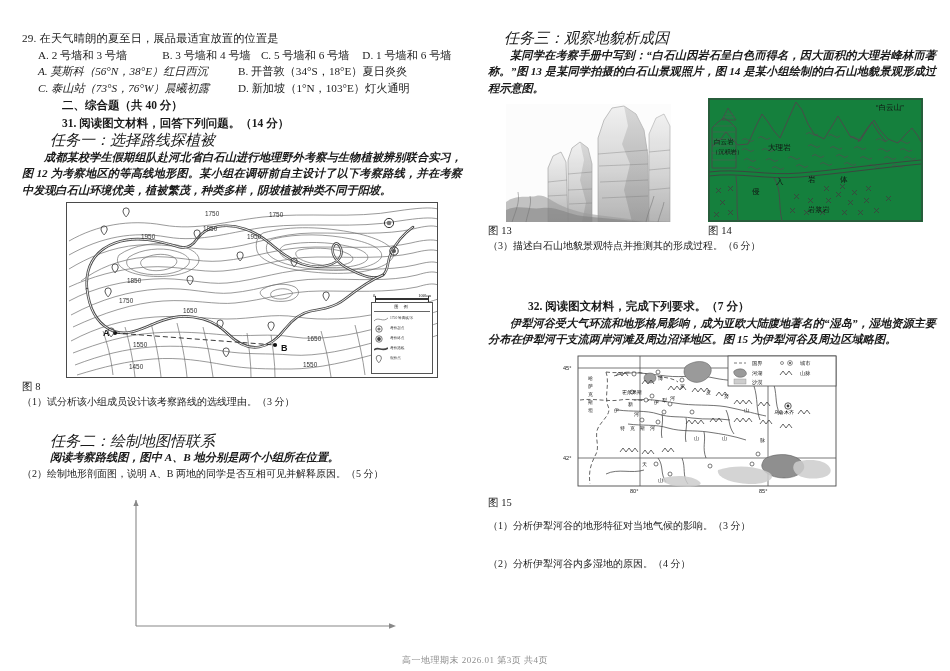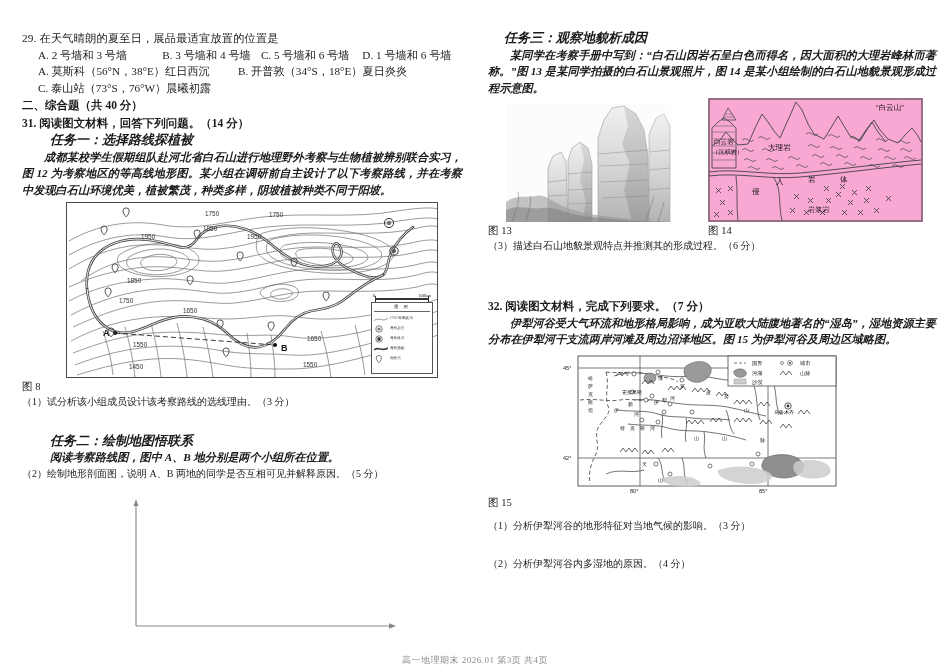--- a/index.html
+++ b/index.html
@@ -19,24 +19,24 @@
   .col-right { position: absolute; left: 488px; top: 30px; width: 448px; }
 
   .q-line { font-size: 11.2px; line-height: 16.5px; letter-spacing: .2px; white-space: nowrap; }
   .opts { display: flex; font-size: 11.2px; line-height: 16.5px; padding-left: 16px; }
   .opts > span { display: inline-block; }
   .opt-a { width: 126px; }
   .opt-b { width: 120px; text-align: center; }
   .opt-c { width: 112px; }
   .opt-d { width: 110px; }
   .opts2 { display: flex; font-size: 11.2px; line-height: 16.5px; padding-left: 16px; }
-  .opts2 > span:first-child { width: 200px; }
-
-  .sec-head { font-size: 11.5px; font-weight: bold; line-height: 17px; margin-top: 1px; }
-  .task-head { font-size: 13px; font-weight: bold; line-height: 16.5px; padding-left: 28px; font-style: italic; }
+  .opts2 > span:first-child { width: 200px; font-style: italic; }
+
+  .sec-head { font-size: 11.5px; font-weight: bold; line-height: 17px; margin-top: 1px; margin-left: 40px; }
+  .task-head { font-size: 15px; font-weight: normal; line-height: 16.5px; padding-left: 28px; font-style: italic; }
   .para { font-size: 11.2px; line-height: 16.6px; text-align: justify; font-weight: bold; font-style: italic; }
   .para.indent { text-indent: 22px; }
   .sub-q { font-size: 10px; line-height: 16.5px; }
 
   .fig-cap { text-align: left; font-size: 10.5px; line-height: 14px; margin-top: 2px; }
 
   
   .map12 { position: relative; width: 372px; height: 176px; margin: 4px 0 0 44px;
            border: 1px solid #4a4a4a; background: #fff; overflow: hidden; }
   .map12 svg { position: absolute; inset: 0; }
@@ -56,21 +56,21 @@
   .scalebar .lbls { display: flex; justify-content: space-between; }
 
   
   .axes { position: relative; width: 265px; height: 132px; margin: 18px 0 0 110px; }
 
   
   .photo13 { width: 165px; height: 118px; margin: 6px auto 0 auto; position: relative;
              overflow: hidden; background: #fdfdfd; }
 
   
-  .geo14 { width: 215px; height: 124px; position: relative; background: #f9a8d4; }
+  .geo14 { width: 215px; height: 124px; position: relative; background: #15803d; }
 
   .two-fig { display: flex; align-items: flex-end; justify-content: space-between; margin-top: 2px; }
   .two-fig .cell { text-align: center; }
 
   
   .map15 { position: relative; width: 280px; height: 140px; margin: 6px 0 0 70px; background: #fff; }
 
   .footer { position: absolute; left: 0; right: 0; bottom: 4px; text-align: center;
             font-size: 9px; color: #8d8d8d; letter-spacing: .5px; font-family: Liberation Serif, serif; }
 
@@ -93,20 +93,21 @@
       <span class="opt-c">C. 5 号墙和 6 号墙</span>
       <span class="opt-d">D. 1 号墙和 6 号墙</span>
     </div>
 
     <div class="opts2">
       <span>A. 莫斯科（56°N，38°E）红日西沉</span>
       <span>B. 开普敦（34°S，18°E）夏日炎炎</span>
     </div>
     <div class="opts2">
       <span>C. 泰山站（73°S，76°W）晨曦初露</span>
+      <span>D. 新加坡（1°N，103°E）灯火通明</span>
     </div>
 
     <div class="sec-head">二、综合题（共 40 分）</div>
     <div class="sec-head">31. 阅读图文材料，回答下列问题。（14 分）</div>
     <div class="task-head">任务一：选择路线探植被</div>
     <div class="para indent">成都某校学生假期组队赴河北省白石山进行地理野外考察与生物植被辨别联合实习，图 12 为考察地区的等高线地形图。某小组在调研前自主设计了以下考察路线，并在考察中发现白石山环境优美，植被繁茂，种类多样，阴坡植被种类不同于阳坡。</div>
 
     <div class="map12">
       <svg viewBox="0 0 372 176" width="372" height="176">
         <g fill="none" stroke="#6f6f6f" stroke-width="0.7">

